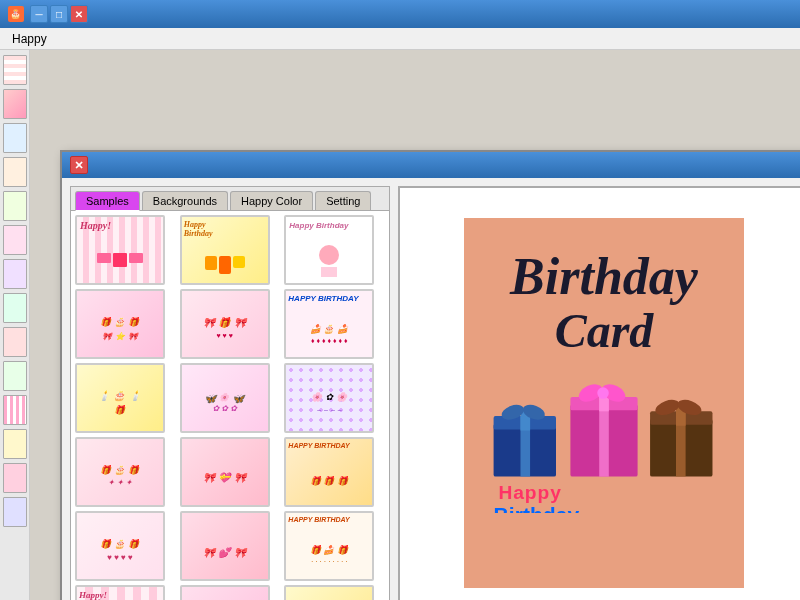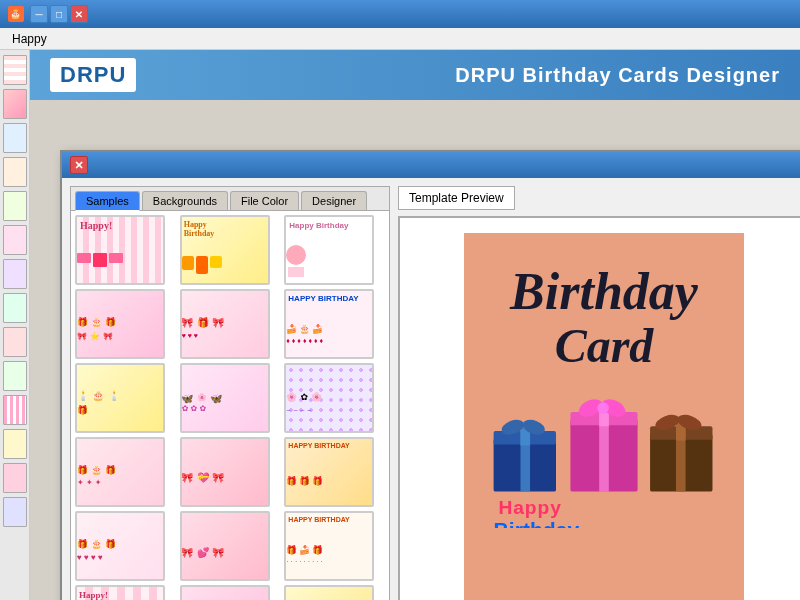--- a/index.html
+++ b/index.html
@@ -199,21 +199,21 @@
     .tab {
       padding: 3px 10px;
       font-size: 11px;
       cursor: pointer;
       border: 1px solid #aaa;
       border-bottom: none;
       background: #d4d0c8;
       border-radius: 3px 3px 0 0;
     }
     .tab.active {
-      background: #3b82f6;
+      background: #d946ef;
       border-bottom: 1px solid white;
       margin-bottom: -1px;
       z-index: 1;
     }
 
     
     .template-grid-container {
       flex: 1;
       overflow-y: auto;
       overflow-x: hidden;
@@ -315,23 +315,24 @@
     .thumb-bg-stripe {
       background: repeating-linear-gradient(90deg, #fff0f0 0px, #fff0f0 8px, #ffcccc 8px, #ffcccc 16px);
     }
 
     
     .thumb-img {
       width: 100%;
       height: 100%;
       display: flex;
       flex-direction: column;
-      align-items: flex-start;
+      align-items: center;
       justify-content: center;
       position: relative;
+      font-style: italic;
     }
   </style>
 </head>
 <body>
 
 <div class="outer-titlebar">
   <span class="outer-titlebar-icon">🎂</span>
   <div class="titlebar-btns">
     <div class="titlebar-btn">─</div>
     <div class="titlebar-btn">□</div>
@@ -355,39 +356,35 @@
   <div class="sidebar-thumb" style="background:#ffe0e0;"></div>
   <div class="sidebar-thumb" style="background:#e8ffe8;"></div>
   <div class="sidebar-thumb" style="background:repeating-linear-gradient(90deg,#ffaacc 0,#ffaacc 3px,#fff 3px,#fff 6px);"></div>
   <div class="sidebar-thumb" style="background:#fff8cc;"></div>
   <div class="sidebar-thumb" style="background:#ffd0e0;"></div>
   <div class="sidebar-thumb" style="background:#e0e0ff;"></div>
 </div>
 
 <div class="main-content">
 
-  <div class="app-header">
-    <div class="drpu-logo">DRPU</div>
-    <div class="app-title">DRPU Birthday Cards Designer</div>
-  </div>
 
   <div class="template-dialog">
     <div class="dialog-titlebar">
       <div class="dialog-close-btn">✕</div>
     </div>
 
     <div class="dialog-body">
 
       <div class="template-panel">
 
         <div class="tab-bar">
           <div class="tab active">Samples</div>
           <div class="tab">Backgrounds</div>
-          <div class="tab">File Color</div>
-          <div class="tab">Designer</div>
+          <div class="tab">Happy Color</div>
+          <div class="tab">Setting</div>
         </div>
 
         <div class="template-grid-container">
           <div class="template-grid">
 
             <div class="template-thumb" style="background: repeating-linear-gradient(90deg, #fff0f5 0px,#fff0f5 6px, #ffccdd 6px, #ffccdd 12px);">
               <div class="thumb-img">
                 <span style="font-family:cursive;font-size:10px;color:#cc3366;font-weight:bold;position:absolute;top:3px;left:3px;">Happy!</span>
                 <div style="display:flex;gap:2px;margin-top:20px;">
                   <div style="width:14px;height:10px;background:#ff6699;border-radius:1px;"></div>
@@ -573,23 +570,20 @@
                 
                 
               </div>
             </div>
 
           </div>
         </div>
       </div>
 
       <div class="preview-panel">
-        <div class="preview-label-container">
-          <span class="preview-label">Template Preview</span>
-        </div>
         <div class="preview-card-container">
           <div class="preview-card">
             <div class="card-text-birthday">Birthday</div>
             <div class="card-text-card">Card</div>
 
             <div class="gift-area">
               <svg width="250" height="140" viewBox="0 0 250 140">
 
                 <rect x="10" y="50" width="65" height="55" fill="#1a3a8a" rx="2"></rect>
                 <rect x="10" y="42" width="65" height="14" fill="#2a5aaa" rx="2"></rect>

